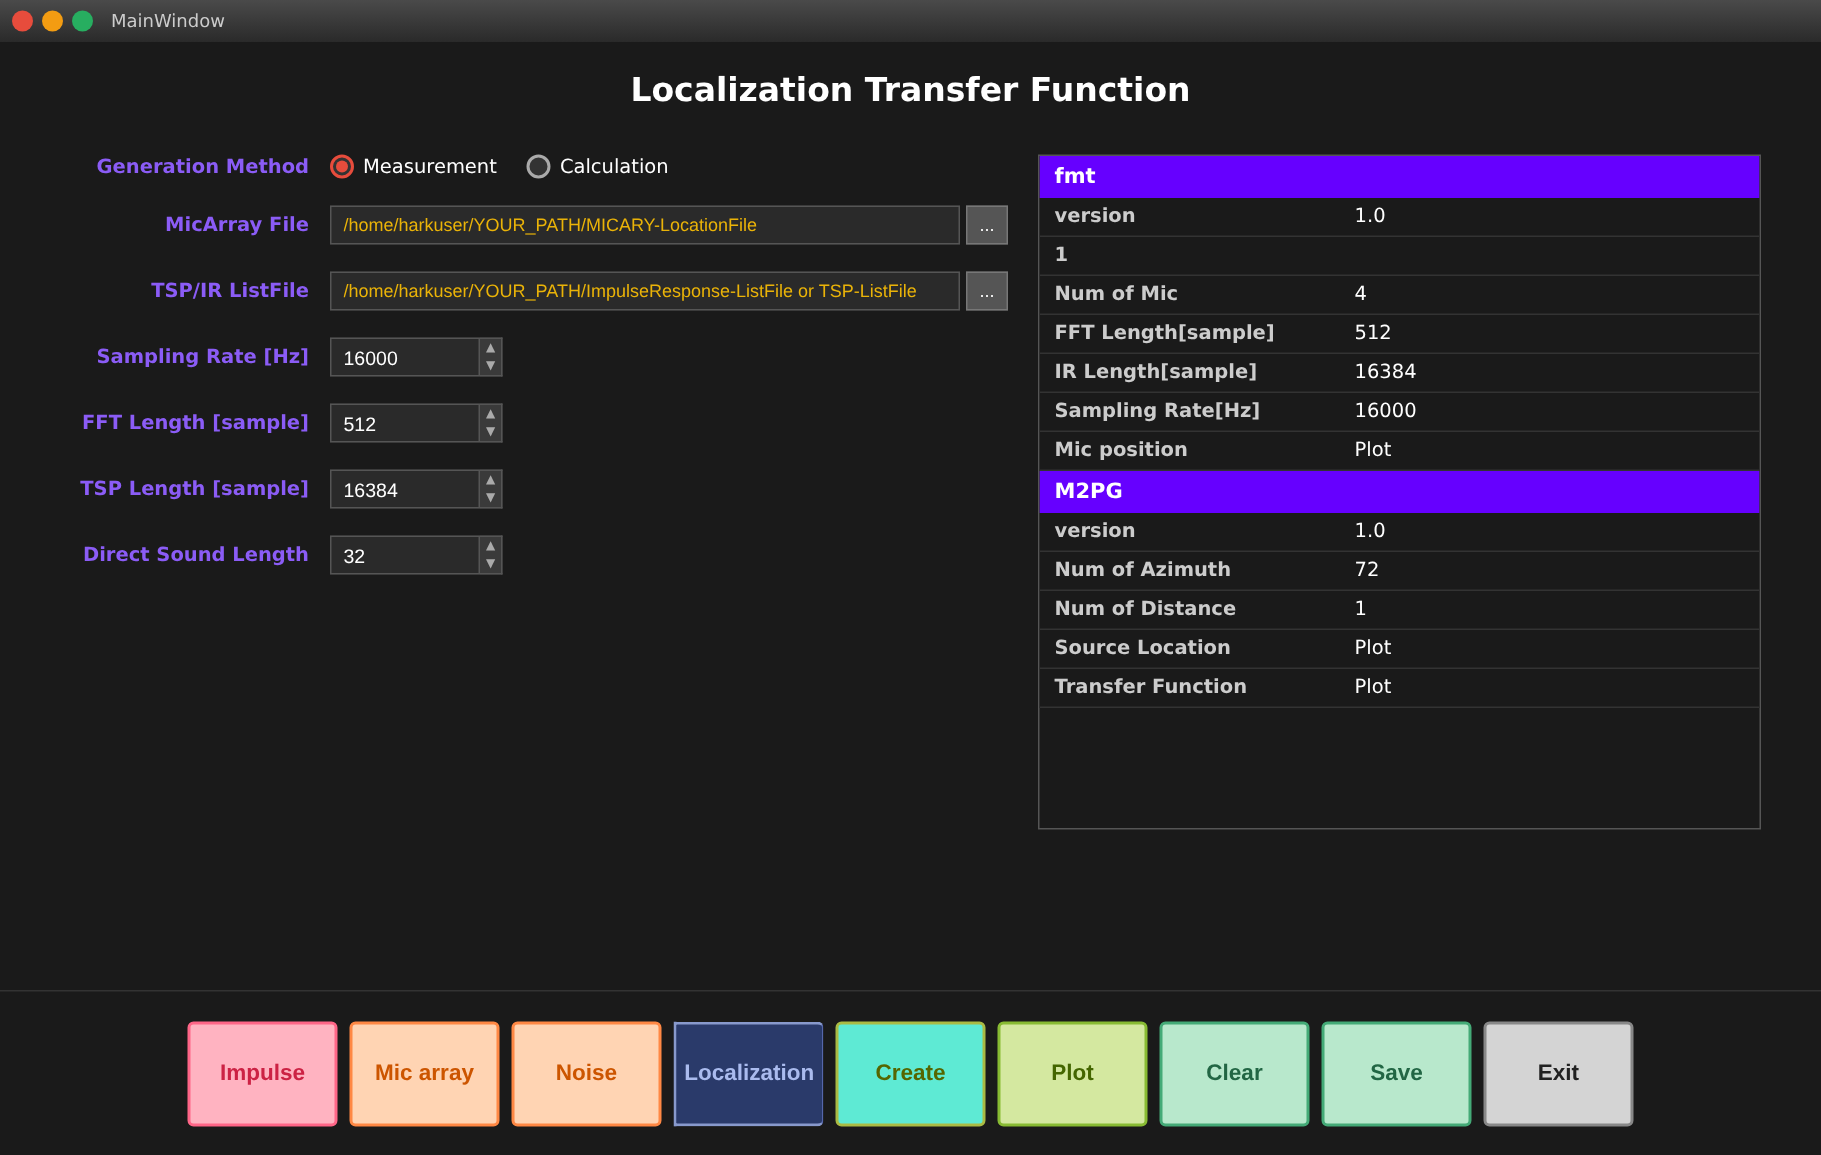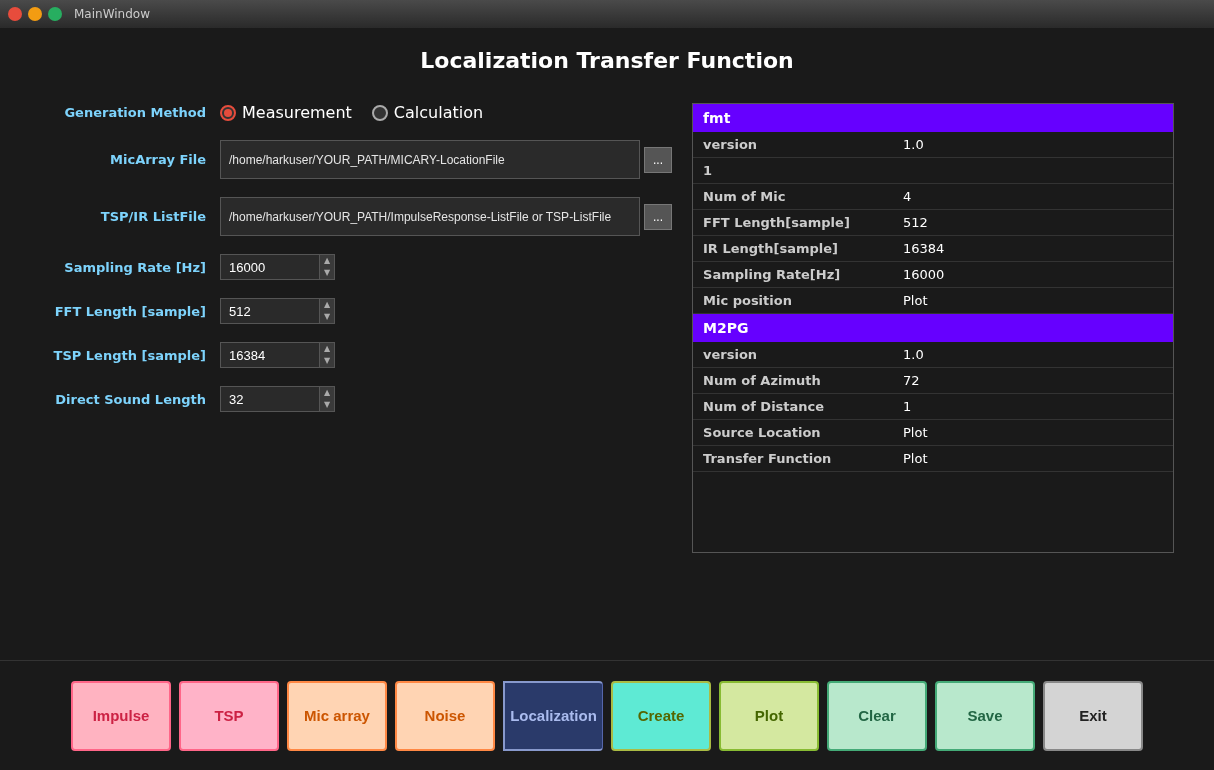--- a/index.html
+++ b/index.html
@@ -61,21 +61,21 @@
       flex: 1;
     }
 
     
     .form-row {
       display: flex;
       align-items: center;
       margin-bottom: 18px;
     }
     .form-label {
-      color: #7dd3fc;
+      color: #8b5cf6;
       font-weight: bold;
       font-size: 13px;
       min-width: 180px;
       text-align: right;
       padding-right: 14px;
     }
     .radio-group {
       display: flex;
       gap: 20px;
       align-items: center;
@@ -97,37 +97,37 @@
       border-color: #e74c3c;
     }
     .radio-circle.selected::after {
       content: '';
       width: 8px; height: 8px;
       border-radius: 50%;
       background: #e74c3c;
     }
     .radio-label {
       color: #ffffff;
-      font-size: 16px;
+      font-size: 13px;
     }
 
     
     .file-input-group {
       display: flex;
       gap: 4px;
       align-items: center;
     }
     .file-input {
       width: 420px;
       background: #2a2a2a;
       border: 1px solid #555;
-      color: #e5e5e5;
+      color: #eab308;
       padding: 4px 8px;
       font-size: 12px;
-      height: 39px;
+      height: 26px;
     }
     .browse-btn {
       background: #555;
       border: 1px solid #777;
       color: #ffffff;
       padding: 2px 8px;
       height: 26px;
       cursor: pointer;
       font-size: 12px;
     }
@@ -407,21 +407,20 @@
           <div class="table-cell">Transfer Function</div>
           <div class="table-cell">Plot</div>
         </div>
       </div>
 
   </div>
 </div>
 
 <div class="bottom-toolbar">
   <button class="toolbar-btn btn-impulse">Impulse</button>
-  <button class="toolbar-btn btn-tsp">TSP</button>
   <button class="toolbar-btn btn-micarray">Mic array</button>
   <button class="toolbar-btn btn-noise">Noise</button>
   <div class="localization-group">
     <button class="toolbar-btn btn-localization">Localization</button>
   </div>
   <button class="toolbar-btn btn-create">Create</button>
   <button class="toolbar-btn btn-plot">Plot</button>
   <button class="toolbar-btn btn-clear">Clear</button>
   <button class="toolbar-btn btn-save">Save</button>
   <button class="toolbar-btn btn-exit">Exit</button>

